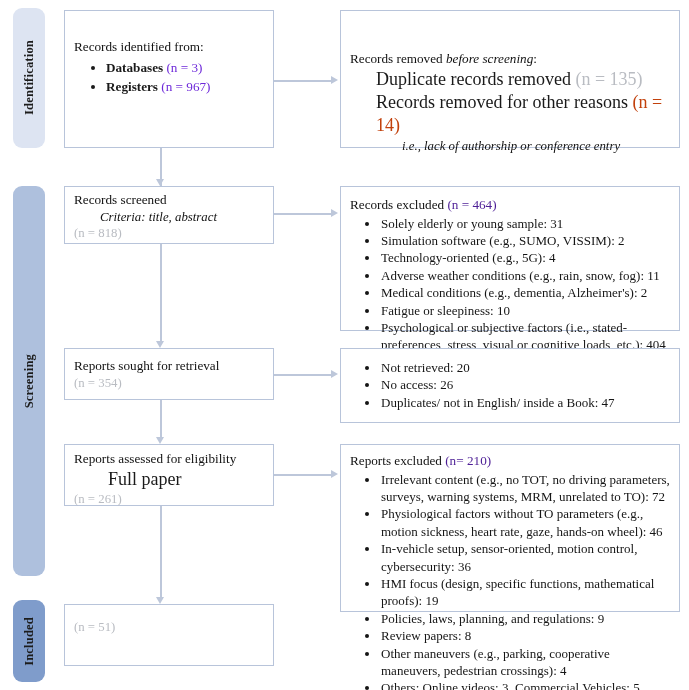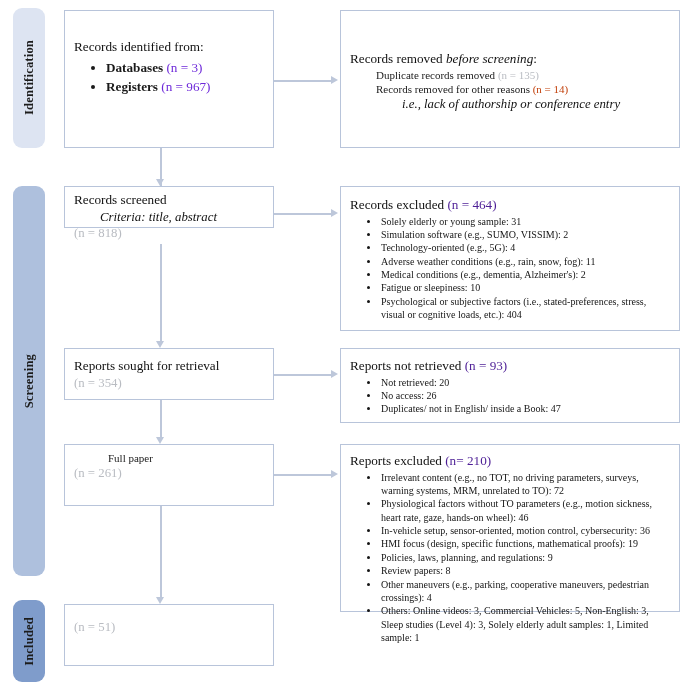--- a/index.html
+++ b/index.html
@@ -83,54 +83,54 @@
     color: #111111;
   }
   .count-line {
     font-size: 12.8px;
     color: #b9bcc2;
     display: block;
     line-height: 1.35;
   }
   .plain-line {
     display: block;
-    font-size: 11px;
+    font-size: 18px;
     line-height: 1.3;
   }
   .indent1 { padding-left: 26px; }
   .indent2 { padding-left: 52px; }
 
   ul.blist {
     margin: 1px 0 0 0;
     padding-left: 30px;
     list-style: disc;
   }
   ul.blist li {
-    font-size: 10px;
+    font-size: 13px;
     line-height: 1.34;
     margin: 0;
     padding-left: 1px;
     color: #151515;
   }
   ul.dotbig {
     margin: 2px 0 0 0;
     padding-left: 32px;
     list-style: disc;
   }
   ul.dotbig li {
     font-size: 13.2px;
     line-height: 1.5;
     font-weight: bold;
   }
   ul.dotbig li .n { color: #6d28d9; font-weight: normal; margin-top: 20px; }
 
   
   #box-identified   { left: 64px;  top: 10px;  width: 210px; height: 138px; }
   #box-removed      { left: 340px; top: 10px;  width: 340px; height: 138px; }
-  #box-screened     { left: 64px;  top: 186px; width: 210px; height: 42px; }
+  #box-screened     { left: 64px;  top: 186px; width: 210px; height: 58px; }
   #box-excluded1    { left: 340px; top: 186px; width: 340px; height: 145px; }
   #box-sought       { left: 64px;  top: 348px; width: 210px; height: 52px; }
   #box-notretrieved { left: 340px; top: 348px; width: 340px; height: 75px; }
   #box-assessed     { left: 64px;  top: 444px; width: 210px; height: 62px; }
   #box-excluded2    { left: 340px; top: 444px; width: 340px; height: 168px; }
   #box-included     { left: 64px;  top: 604px; width: 210px; height: 62px; }
 
   
   .conn {
     position: absolute;
@@ -212,31 +212,31 @@
 
   <div class="box" id="box-sought">
     <div class="box-inner" style="padding-top:9px;">
       <div class="box-title">Reports sought for retrieval</div>
       <span class="count-line">(n = 354)</span>
     </div>
   </div>
 
   <div class="box" id="box-notretrieved">
     <div class="box-inner" style="padding-top:9px;">
-      <div class="box-title"><span>Reports not retrieved </span><span class="n">(n = 93)</span></div>
       <ul class="blist">
         <li>Not retrieved: 20</li>
         <li>No access: 26</li>
         <li>Duplicates/ not in English/ inside a Book: 47</li>
       </ul>
     </div>
   </div>
 
   <div class="box" id="box-assessed">
     <div class="box-inner" style="padding-top:6px;">
+      <div class="box-title">Reports assessed for eligibility</div>
       <span class="plain-line" style="padding-left:34px;">Full paper</span>
       <span class="count-line">(n = 261)</span>
     </div>
   </div>
 
   <div class="box" id="box-excluded2">
     <div class="box-inner" style="padding-top:8px;">
       <div class="box-title"><span>Reports excluded </span><span class="n">(n= 210)</span></div>
       <ul class="blist">
         <li>Irrelevant content (e.g., no TOT, no driving parameters, surveys, warning systems, MRM, unrelated to TO): 72</li>

